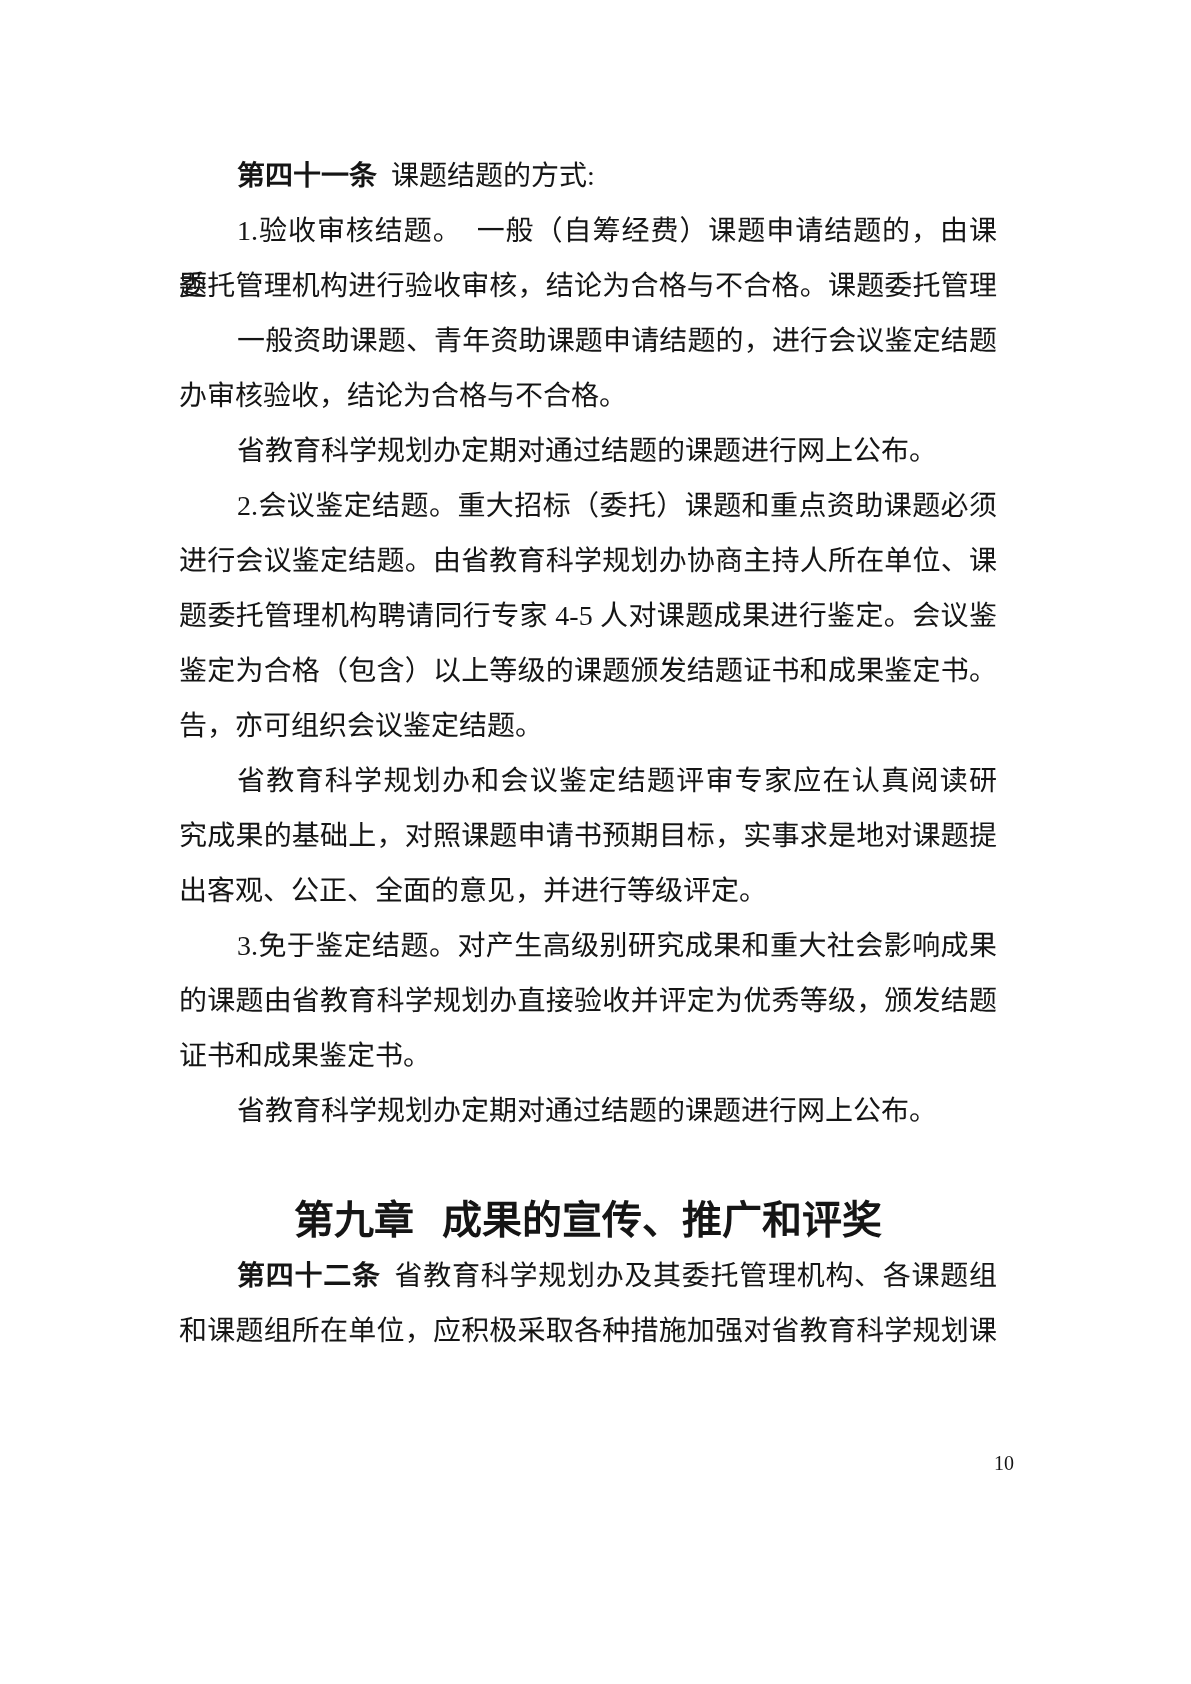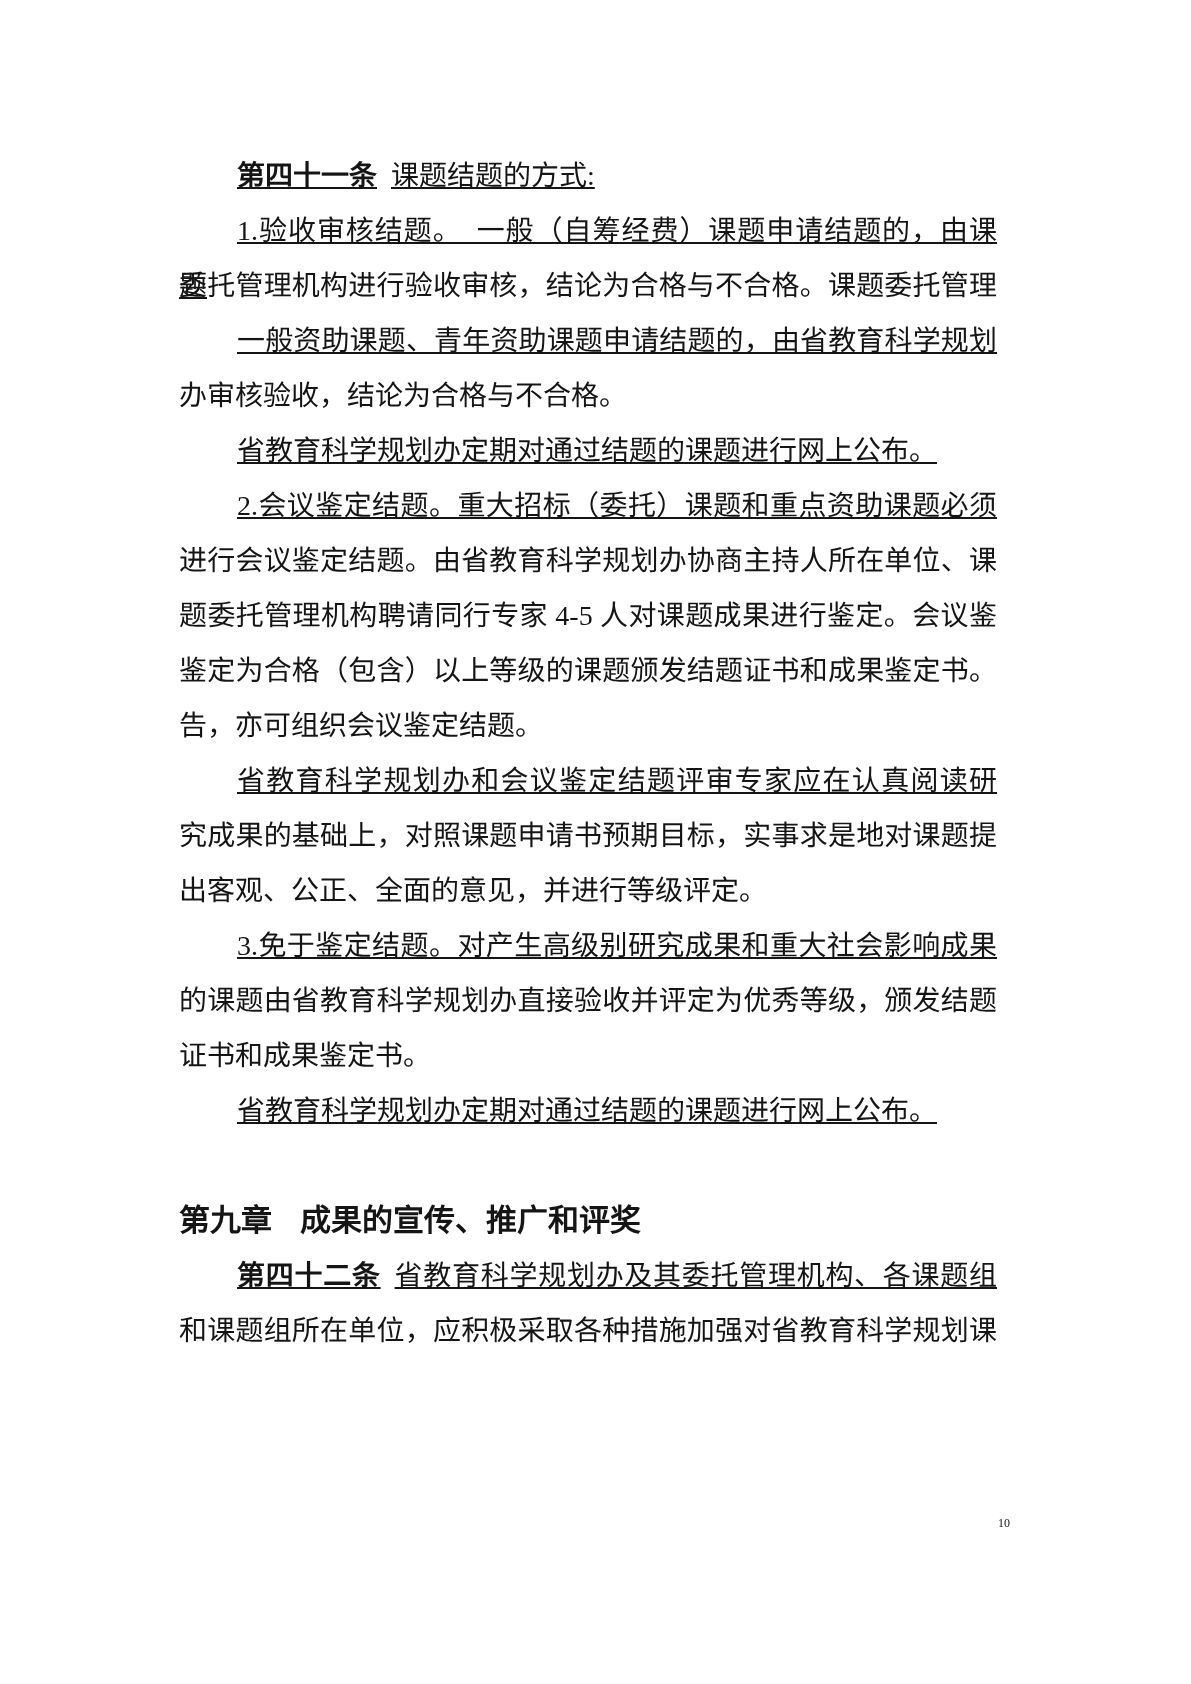--- a/index.html
+++ b/index.html
@@ -27,58 +27,57 @@
     line-height: 55px;
     font-size: 28px;
     text-align: left;
   }
   .fill {
     text-align: justify;
     text-align-last: justify;
   }
   .indent {
     text-indent: 58px;
-    text-decoration: underline;
   }
   .num {
     font-weight: bold;
     margin-right: 14px;
   }
   .chapter {
     margin-top: 55px;
     height: 55px;
     line-height: 55px;
-    text-align: left;
+    text-align: center;
     font-weight: bold;
-    font-size: 31px;
+    font-size: 40px;
   }
   .chapter-title {
     margin-left: 28px;
   }
   .page-num {
     position: absolute;
     left: 974px;
-    top: 1516px;
+    top: 1452px;
     width: 60px;
-    font-size: 12px;
+    font-size: 20px;
     text-align: center;
   }
 </style>
 </head>
 <body>
 
 <div class="page">
   <div class="content">
 
     <div class="ln indent"><span class="num">第四十一条</span><span>课题结题的方式:</span></div>
 
     <div class="ln indent fill">1.验收审核结题。　一般（自筹经费）课题申请结题的，由课题</div>
     <div class="ln fill">委托管理机构进行验收审核，结论为合格与不合格。课题委托管理</div>
 
-    <div class="ln indent fill">一般资助课题、青年资助课题申请结题的，由省教育科学规划</div>
+    <div class="ln indent fill">一般资助课题、青年资助课题申请结题的，进行会议鉴定结题</div>
     <div class="ln">办审核验收，结论为合格与不合格。</div>
 
     <div class="ln indent">省教育科学规划办定期对通过结题的课题进行网上公布。</div>
 
     <div class="ln indent fill">2.会议鉴定结题。重大招标（委托）课题和重点资助课题必须</div>
     <div class="ln fill">进行会议鉴定结题。由省教育科学规划办协商主持人所在单位、课</div>
     <div class="ln fill">题委托管理机构聘请同行专家 4-5 人对课题成果进行鉴定。会议鉴</div>
     <div class="ln fill">鉴定为合格（包含）以上等级的课题颁发结题证书和成果鉴定书。</div>
     <div class="ln">告，亦可组织会议鉴定结题。</div>
 

